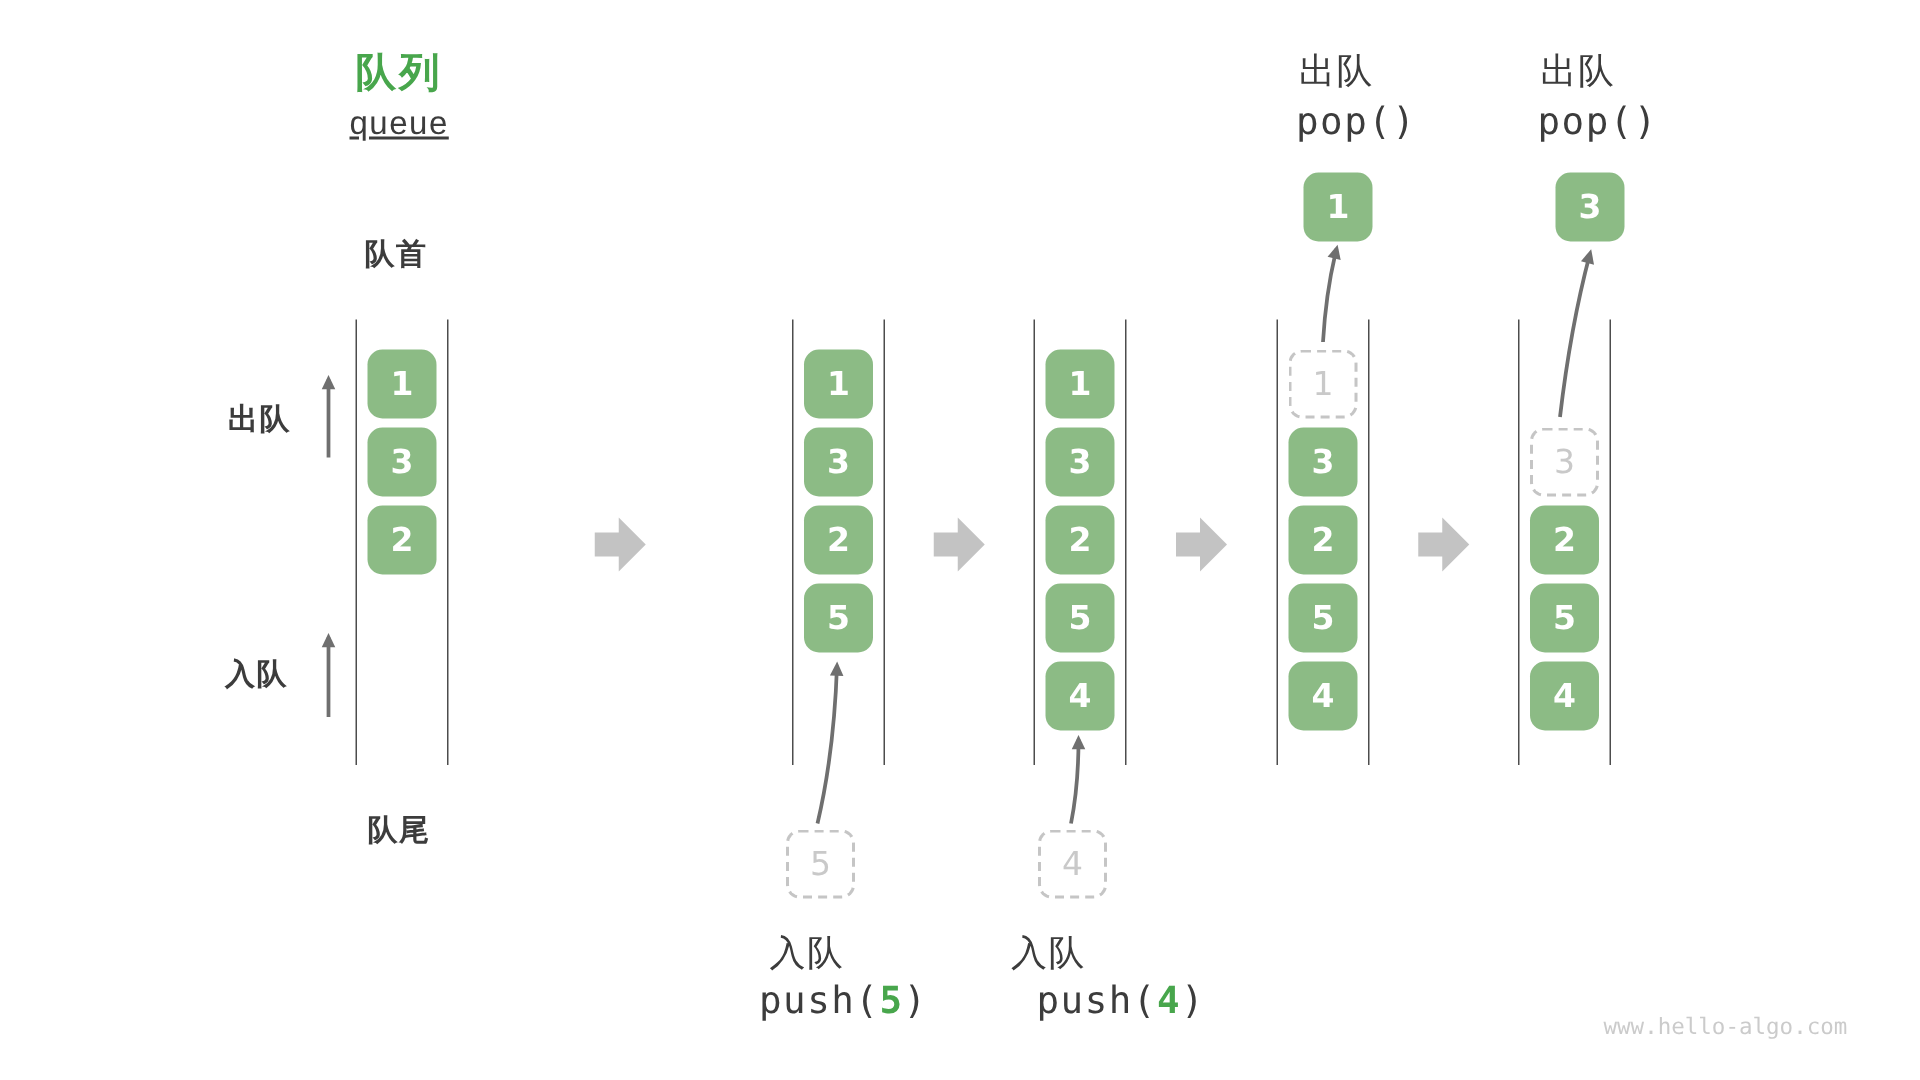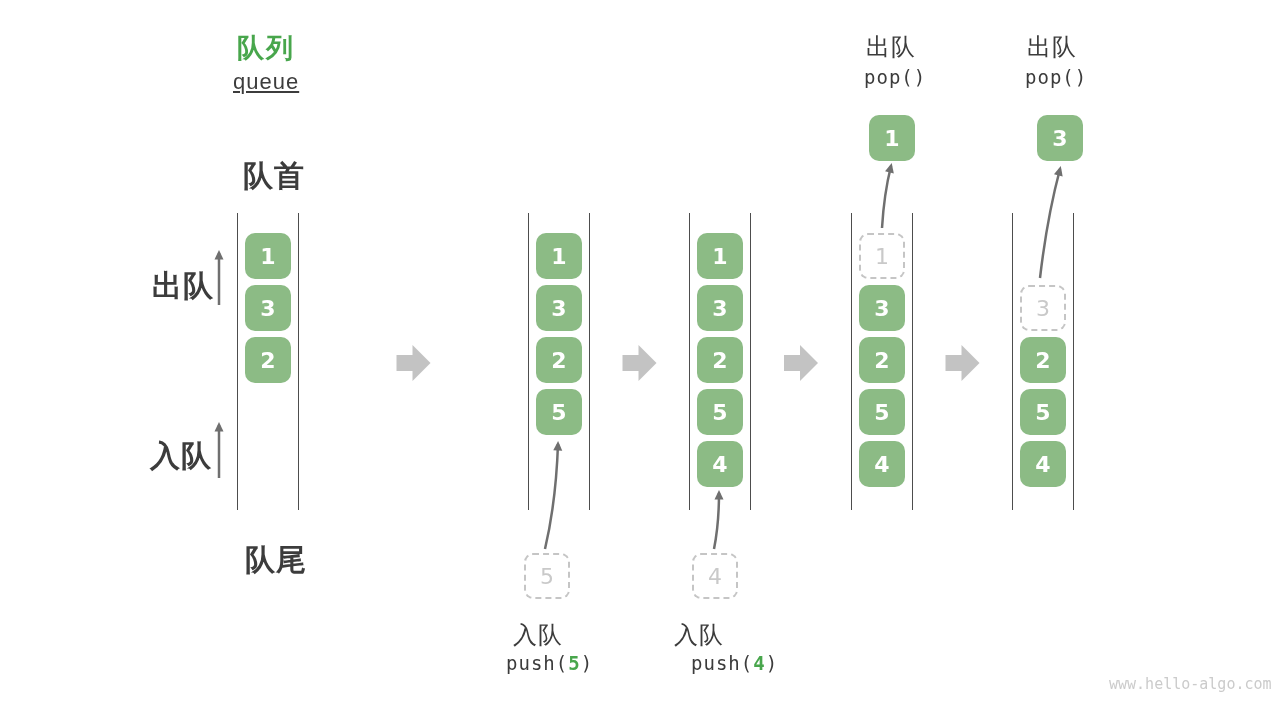--- a/index.html
+++ b/index.html
@@ -11,21 +11,21 @@
   svg.arrows{position:absolute;left:0;top:0;width:1280px;height:720px;pointer-events:none;}
   .title-zh{
     position:absolute;left:237px;top:30px;
     font-size:27px;font-weight:700;letter-spacing:2px;color:var(--title-green,#48a64c);
   }
   .title-en{
     position:absolute;left:233px;top:69px;
     font-size:22px;font-weight:400;color:var(--text-dark,#3c3c3c);letter-spacing:1px;text-decoration:underline;
   }
   .side-label{
-    position:absolute;font-size:30px;font-weight:700;letter-spacing:1px;
+    position:absolute;font-size:20px;font-weight:700;letter-spacing:1px;
     color:var(--text-dark,#3c3c3c);
   }
   .col{
     position:absolute;
     border-left:1.5px solid var(--line-gray,#4d4d4d);
     border-right:1.5px solid var(--line-gray,#4d4d4d);
     box-sizing:border-box;
   }
   .box{
     position:absolute;width:46px;height:46px;border-radius:10px;
@@ -37,26 +37,26 @@
     background:#ffffff;border:2px dashed var(--ghost-gray,#c5c5c5);
     width:42px;height:42px;border-radius:9px;
     color:#c9c9c9;font-weight:400;
   }
   .action-label{
     position:absolute;font-size:24px;font-weight:400;letter-spacing:1px;
     color:var(--text-dark,#3c3c3c);
   }
   .code{
     position:absolute;font-family:"DejaVu Sans Mono",monospace;
-    font-size:19px;font-weight:400;letter-spacing:1px;color:var(--text-dark,#3c3c3c);
+    font-size:25px;font-weight:400;letter-spacing:1px;color:var(--text-dark,#3c3c3c);
     white-space:pre;
   }
   .code .arg{color:var(--code-green,#48a64c);font-weight:700;}
   .watermark{
-    position:absolute;left:1109px;top:675px;
+    position:absolute;left:1069px;top:675px;
     font-family:"DejaVu Sans Mono",monospace;font-size:15px;
     color:var(--watermark-gray,#cbcbcb);
   }
 </style>
 </head>
 <body>
 
 <div class="canvas">
   <svg class="arrows" id="arrows-layer">
       <defs>

